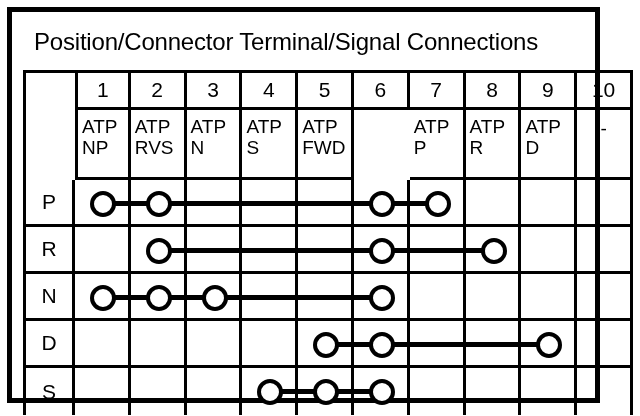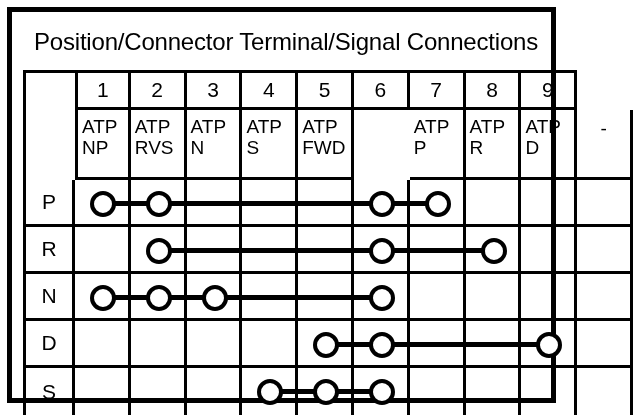--- a/index.html
+++ b/index.html
@@ -12,21 +12,21 @@
     height: 416px;
     font-family: "Liberation Sans", sans-serif;
     color: #000000;
     overflow: hidden;
   }
 
   #frame {
     position: absolute;
     left: 7px;
     top: 7px;
-    width: 549px;
+    width: 593px;
     height: 396px;
     border: 5px solid #000000;
     box-sizing: border-box;
     background: #ffffff;
   }
 
   #title {
     position: absolute;
     left: 22px;
     top: 16px;
@@ -129,20 +129,21 @@
   <div class="cell firstcol toprow" style="left: 0px; top: 0px; width: 52px; height: 110px; border-right: none; border-bottom: none;"></div>
       <div class="cell numcell toprow firstcol" style="left: 52px; top: 0px; width: 55.8px; height: 40px;">1</div>
       <div class="cell numcell toprow" style="left: 107.8px; top: 0px; width: 55.8px; height: 40px;">2</div>
       <div class="cell numcell toprow" style="left: 163.6px; top: 0px; width: 55.8px; height: 40px;">3</div>
       <div class="cell numcell toprow" style="left: 219.4px; top: 0px; width: 55.8px; height: 40px;">4</div>
       <div class="cell numcell toprow" style="left: 275.2px; top: 0px; width: 55.8px; height: 40px;">5</div>
       <div class="cell numcell toprow" style="left: 331px; top: 0px; width: 55.8px; height: 40px;">6</div>
       <div class="cell numcell toprow" style="left: 386.8px; top: 0px; width: 55.8px; height: 40px;">7</div>
       <div class="cell numcell toprow" style="left: 442.6px; top: 0px; width: 55.8px; height: 40px;">8</div>
       <div class="cell numcell toprow" style="left: 498.4px; top: 0px; width: 55.8px; height: 40px;">9</div>
+      <div class="cell numcell toprow" style="left: 554.2px; top: 0px; width: 55.8px; height: 40px;">10</div>
       <div class="cell sigcell firstcol" title="ATP NP" style="left: 52px; top: 40px; width: 55.8px; height: 70px;">
         <div>ATP</div>
         <div>NP</div>
       </div>
       <div class="cell sigcell" title="ATP RVS" style="left: 107.8px; top: 40px; width: 55.8px; height: 70px;">
         <div>ATP</div>
         <div>RVS</div>
       </div>
       <div class="cell sigcell" title="ATP N" style="left: 163.6px; top: 40px; width: 55.8px; height: 70px;">
         <div>ATP</div>

